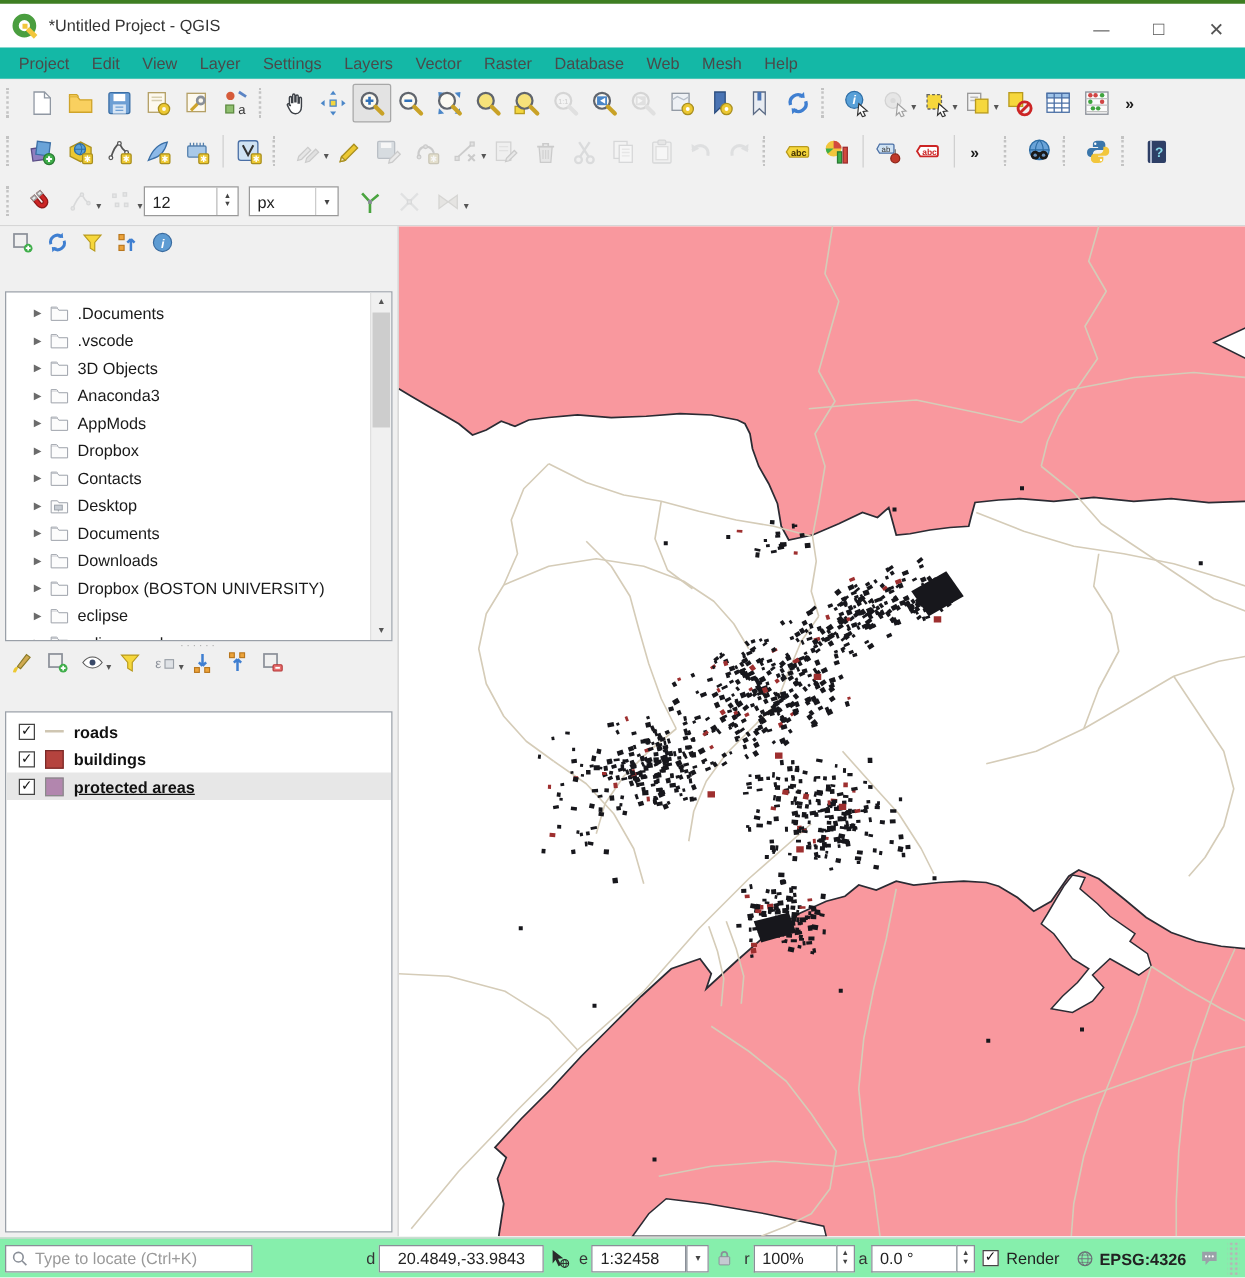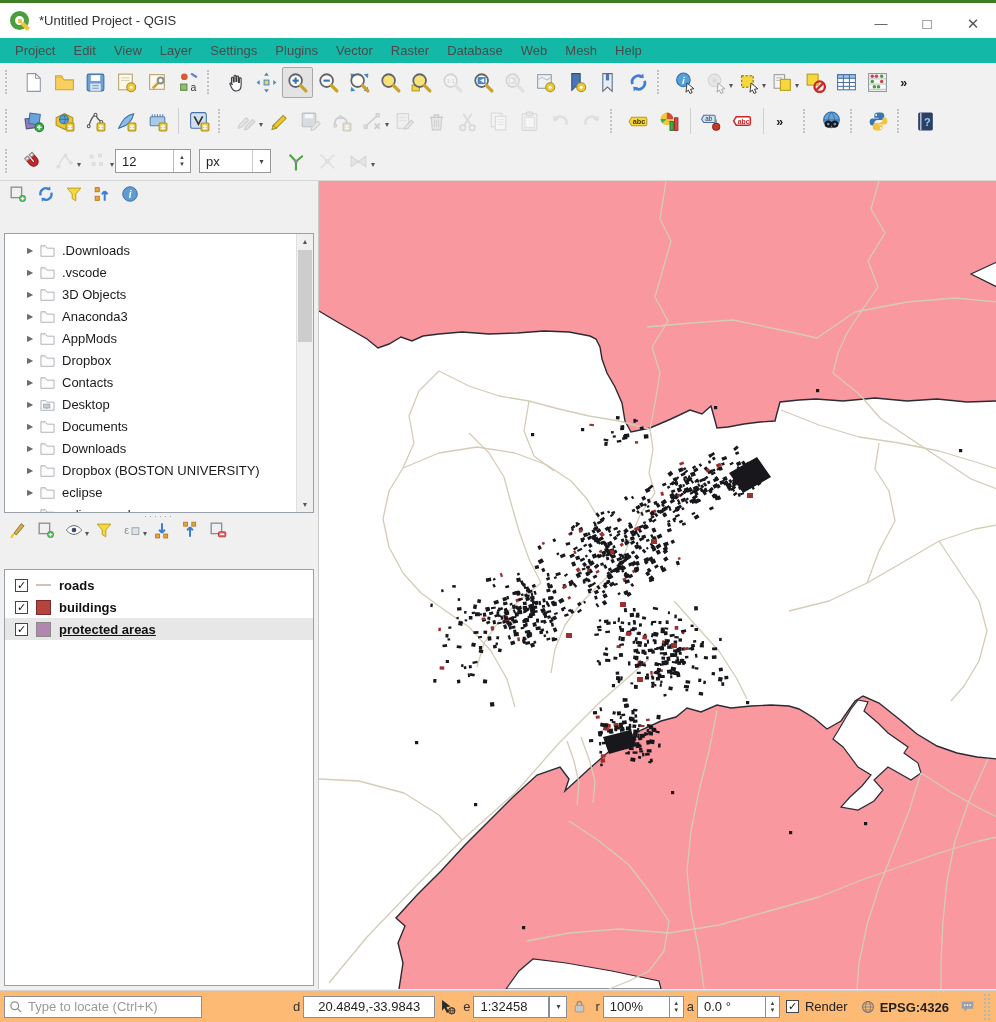--- a/index.html
+++ b/index.html
@@ -64,21 +64,21 @@
   .cb{width:13px;height:13px;background:#fff;border:1px solid #454545;display:flex;align-items:center;
       justify-content:center;font-size:11px;font-weight:bold;color:#111;flex:none;box-sizing:border-box;line-height:11px;}
   .layer-row .cb{margin:0 8px 0 10px;}
   .sym{width:15px;height:15px;margin-right:8px;flex:none;box-sizing:border-box;}
   .sym.line{height:2px;border:none;margin-top:0;}
   .u{text-decoration:underline;}
   
   #map-canvas{position:absolute;left:318px;top:181px;width:678px;height:808px;background:#fff;border-left:1px solid #c9c9c9;box-sizing:border-box;}
   #map-canvas svg{display:block;}
   
-  .statusbar{position:absolute;left:0;top:990px;width:996px;height:32px;background:#fdba74;border-top:1px solid #d2d2d2;
+  .statusbar{position:absolute;left:0;top:990px;width:996px;height:32px;background:#86efac;border-top:1px solid #d2d2d2;
              display:flex;align-items:center;font-size:13px;color:#222;box-sizing:border-box;padding:0 4px;}
   .locate{width:198px;height:22px;background:#fff;border:1px solid #8a8f98;display:flex;align-items:center;
           padding:0 4px;box-sizing:border-box;color:#9a9a9a;flex:none;}
   .locate svg{width:14px;height:14px;margin-right:5px;flex:none;}
   .locate span{font-size:13px;}
   .sb-sp{flex:1;}
   .clipl{color:#333;margin:0 3px;flex:none;}
   .sb-box{height:22px;background:#fff;border:1px solid #8a8f98;display:flex;align-items:center;justify-content:center;
           box-sizing:border-box;flex:none;font-size:13px;}
   .sb-ic{display:inline-flex;flex:none;margin:0 4px;}
@@ -109,21 +109,21 @@
     <div class="wbtn" style="font-size:15px;">✕</div>
   </div>
 </div>
 
 <div class="menubar" id="menubar">
     <span class="menu-item">Project</span>
     <span class="menu-item">Edit</span>
     <span class="menu-item">View</span>
     <span class="menu-item">Layer</span>
     <span class="menu-item">Settings</span>
-    <span class="menu-item">Plugins</span>
+    <span class="menu-item">Layers</span>
     <span class="menu-item">Vector</span>
     <span class="menu-item">Raster</span>
     <span class="menu-item">Database</span>
     <span class="menu-item">Web</span>
     <span class="menu-item">Mesh</span>
     <span class="menu-item">Help</span>
   </div>
 
 <div class="tbrow" id="tb1">
     <div class="grip"></div>
@@ -797,21 +797,21 @@
       </span>
     </div>
   <div class="pbody" id="browser-body">
     <div id="browser-list" style="padding-top:5px;">
         <div class="tree-row">
           <span class="arr">▶</span>
           <svg viewBox="0 0 22 22">
             <path d="M2.5 6h6.5l1.5 2h9v10.5H2.5z" fill="#fcfcfc" stroke="#9aa0a8"></path>
             <path d="M2.5 6V4.8h5.5L9.5 6" fill="#fcfcfc" stroke="#9aa0a8"></path>
           </svg>
-          <span>.Downloads</span>
+          <span>.Documents</span>
         </div>
         <div class="tree-row">
           <span class="arr">▶</span>
           <svg viewBox="0 0 22 22">
             <path d="M2.5 6h6.5l1.5 2h9v10.5H2.5z" fill="#fcfcfc" stroke="#9aa0a8"></path>
             <path d="M2.5 6V4.8h5.5L9.5 6" fill="#fcfcfc" stroke="#9aa0a8"></path>
           </svg>
           <span>.vscode</span>
         </div>
         <div class="tree-row">

